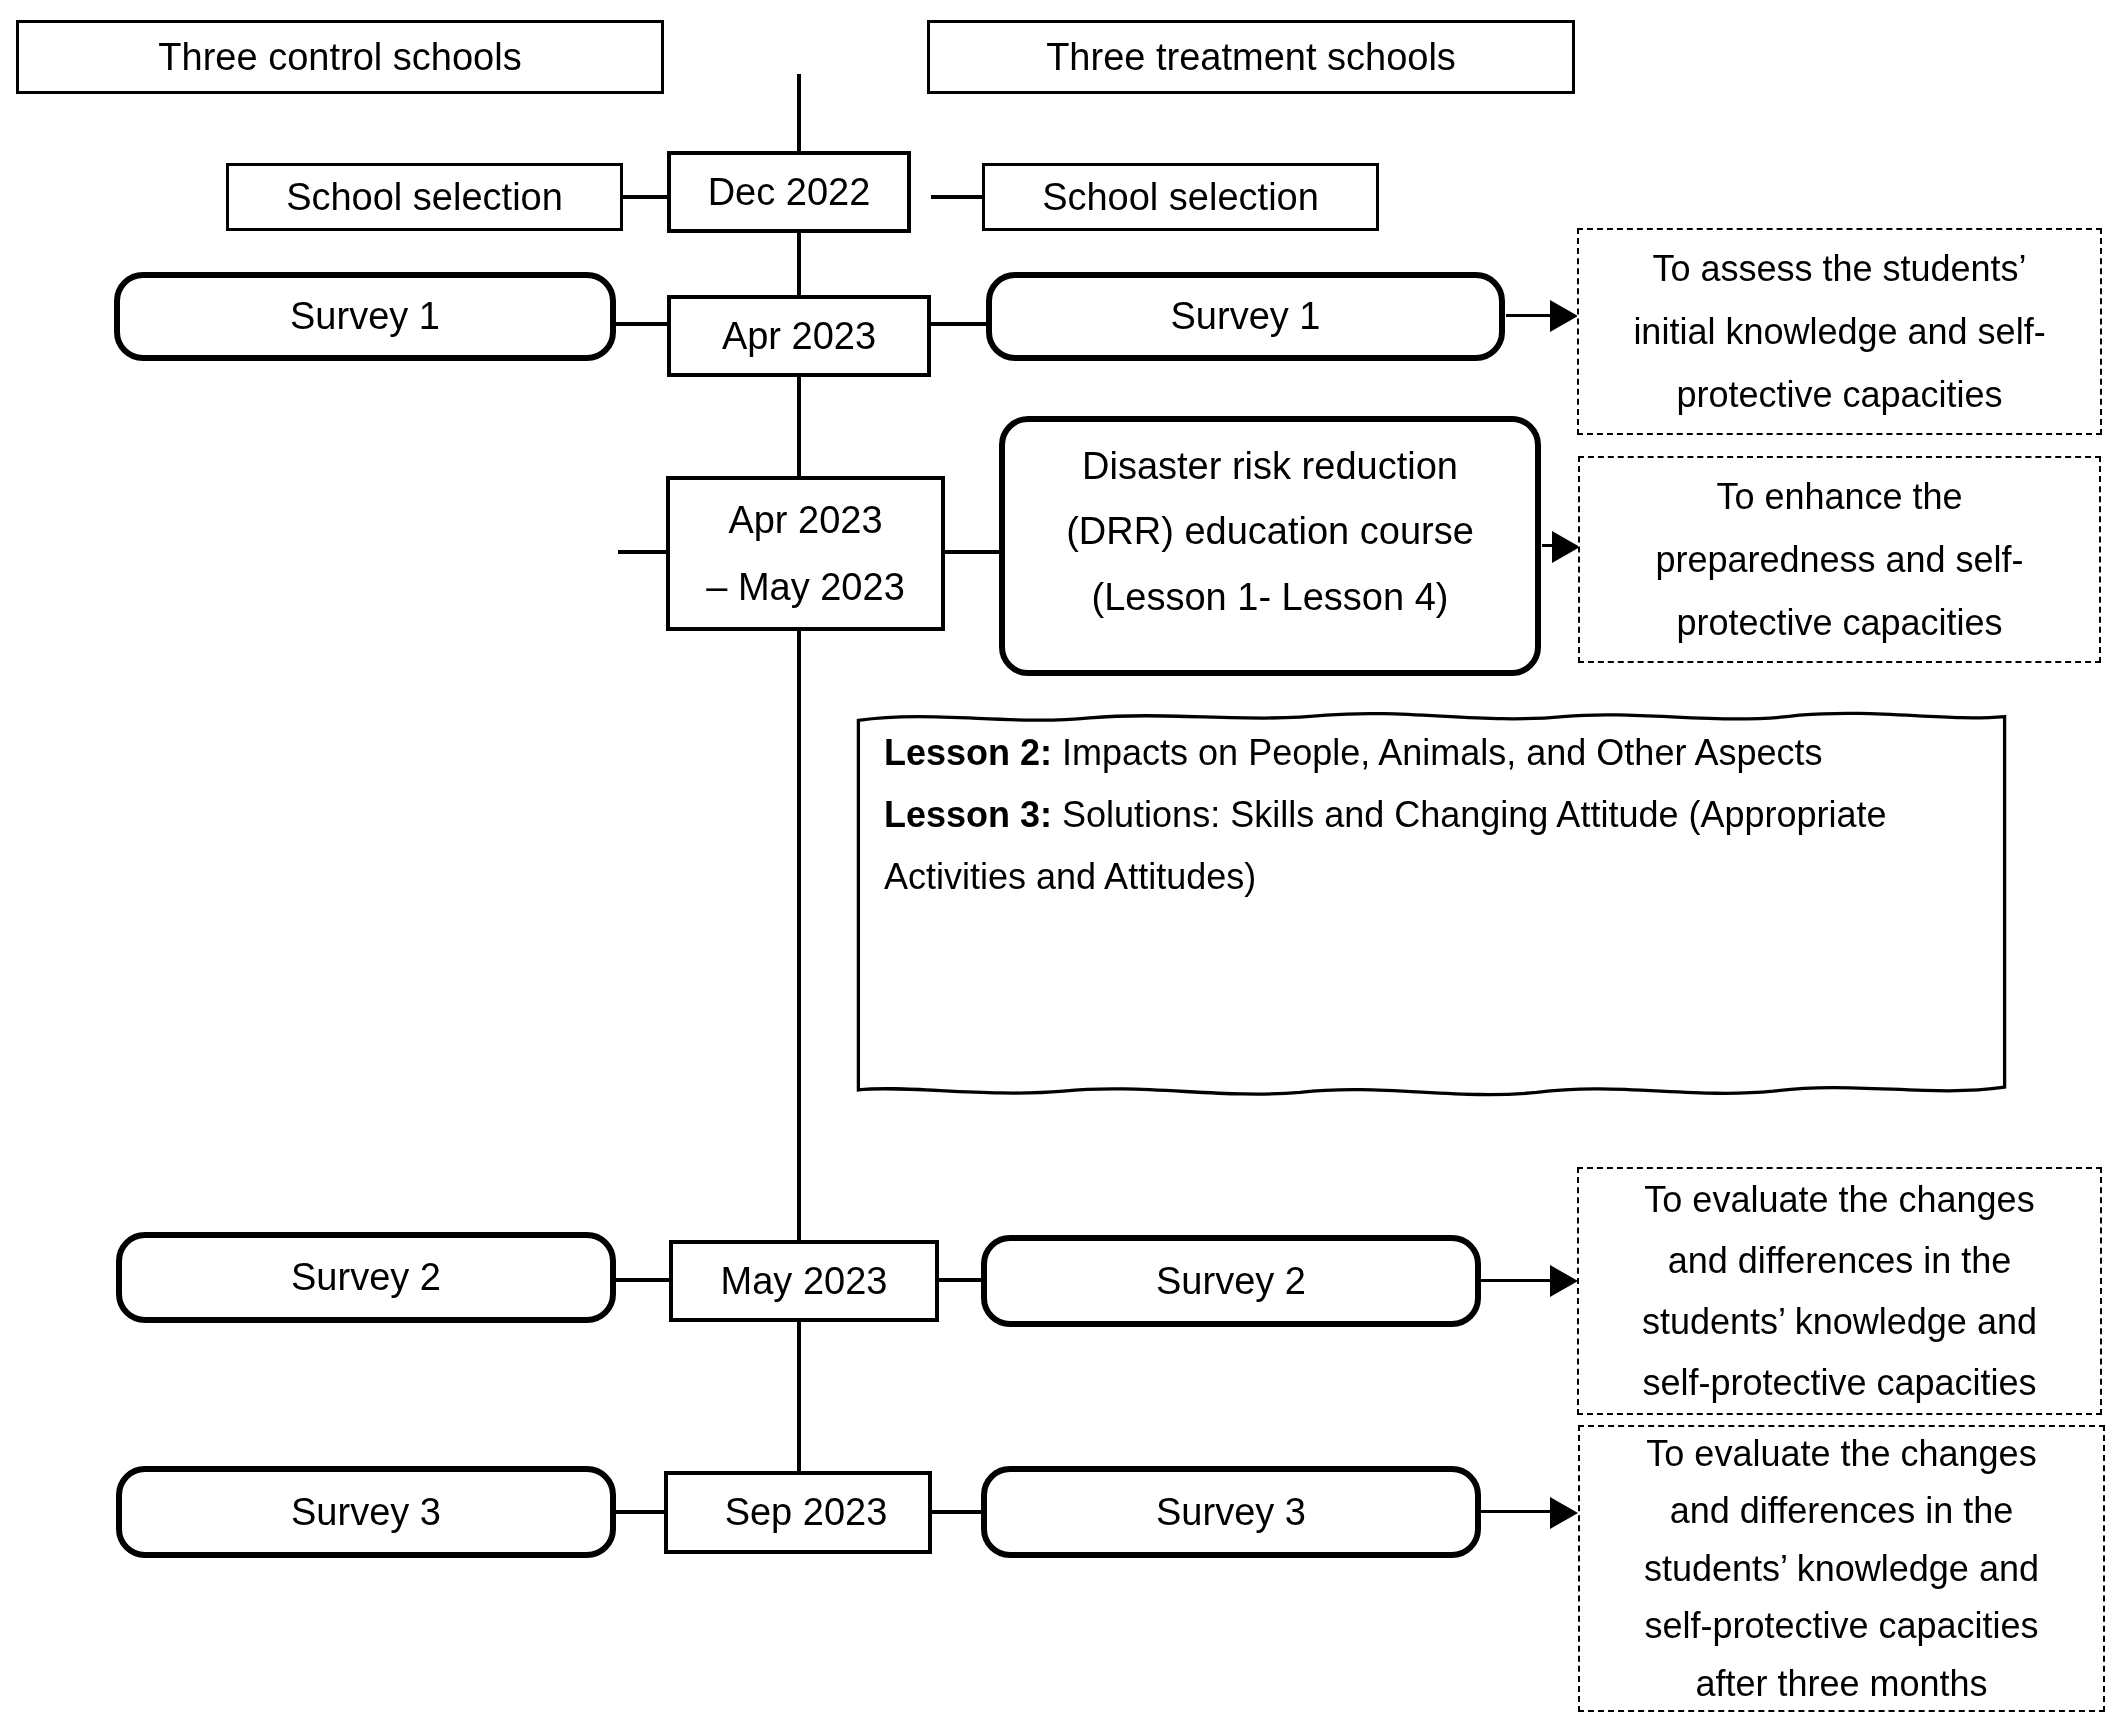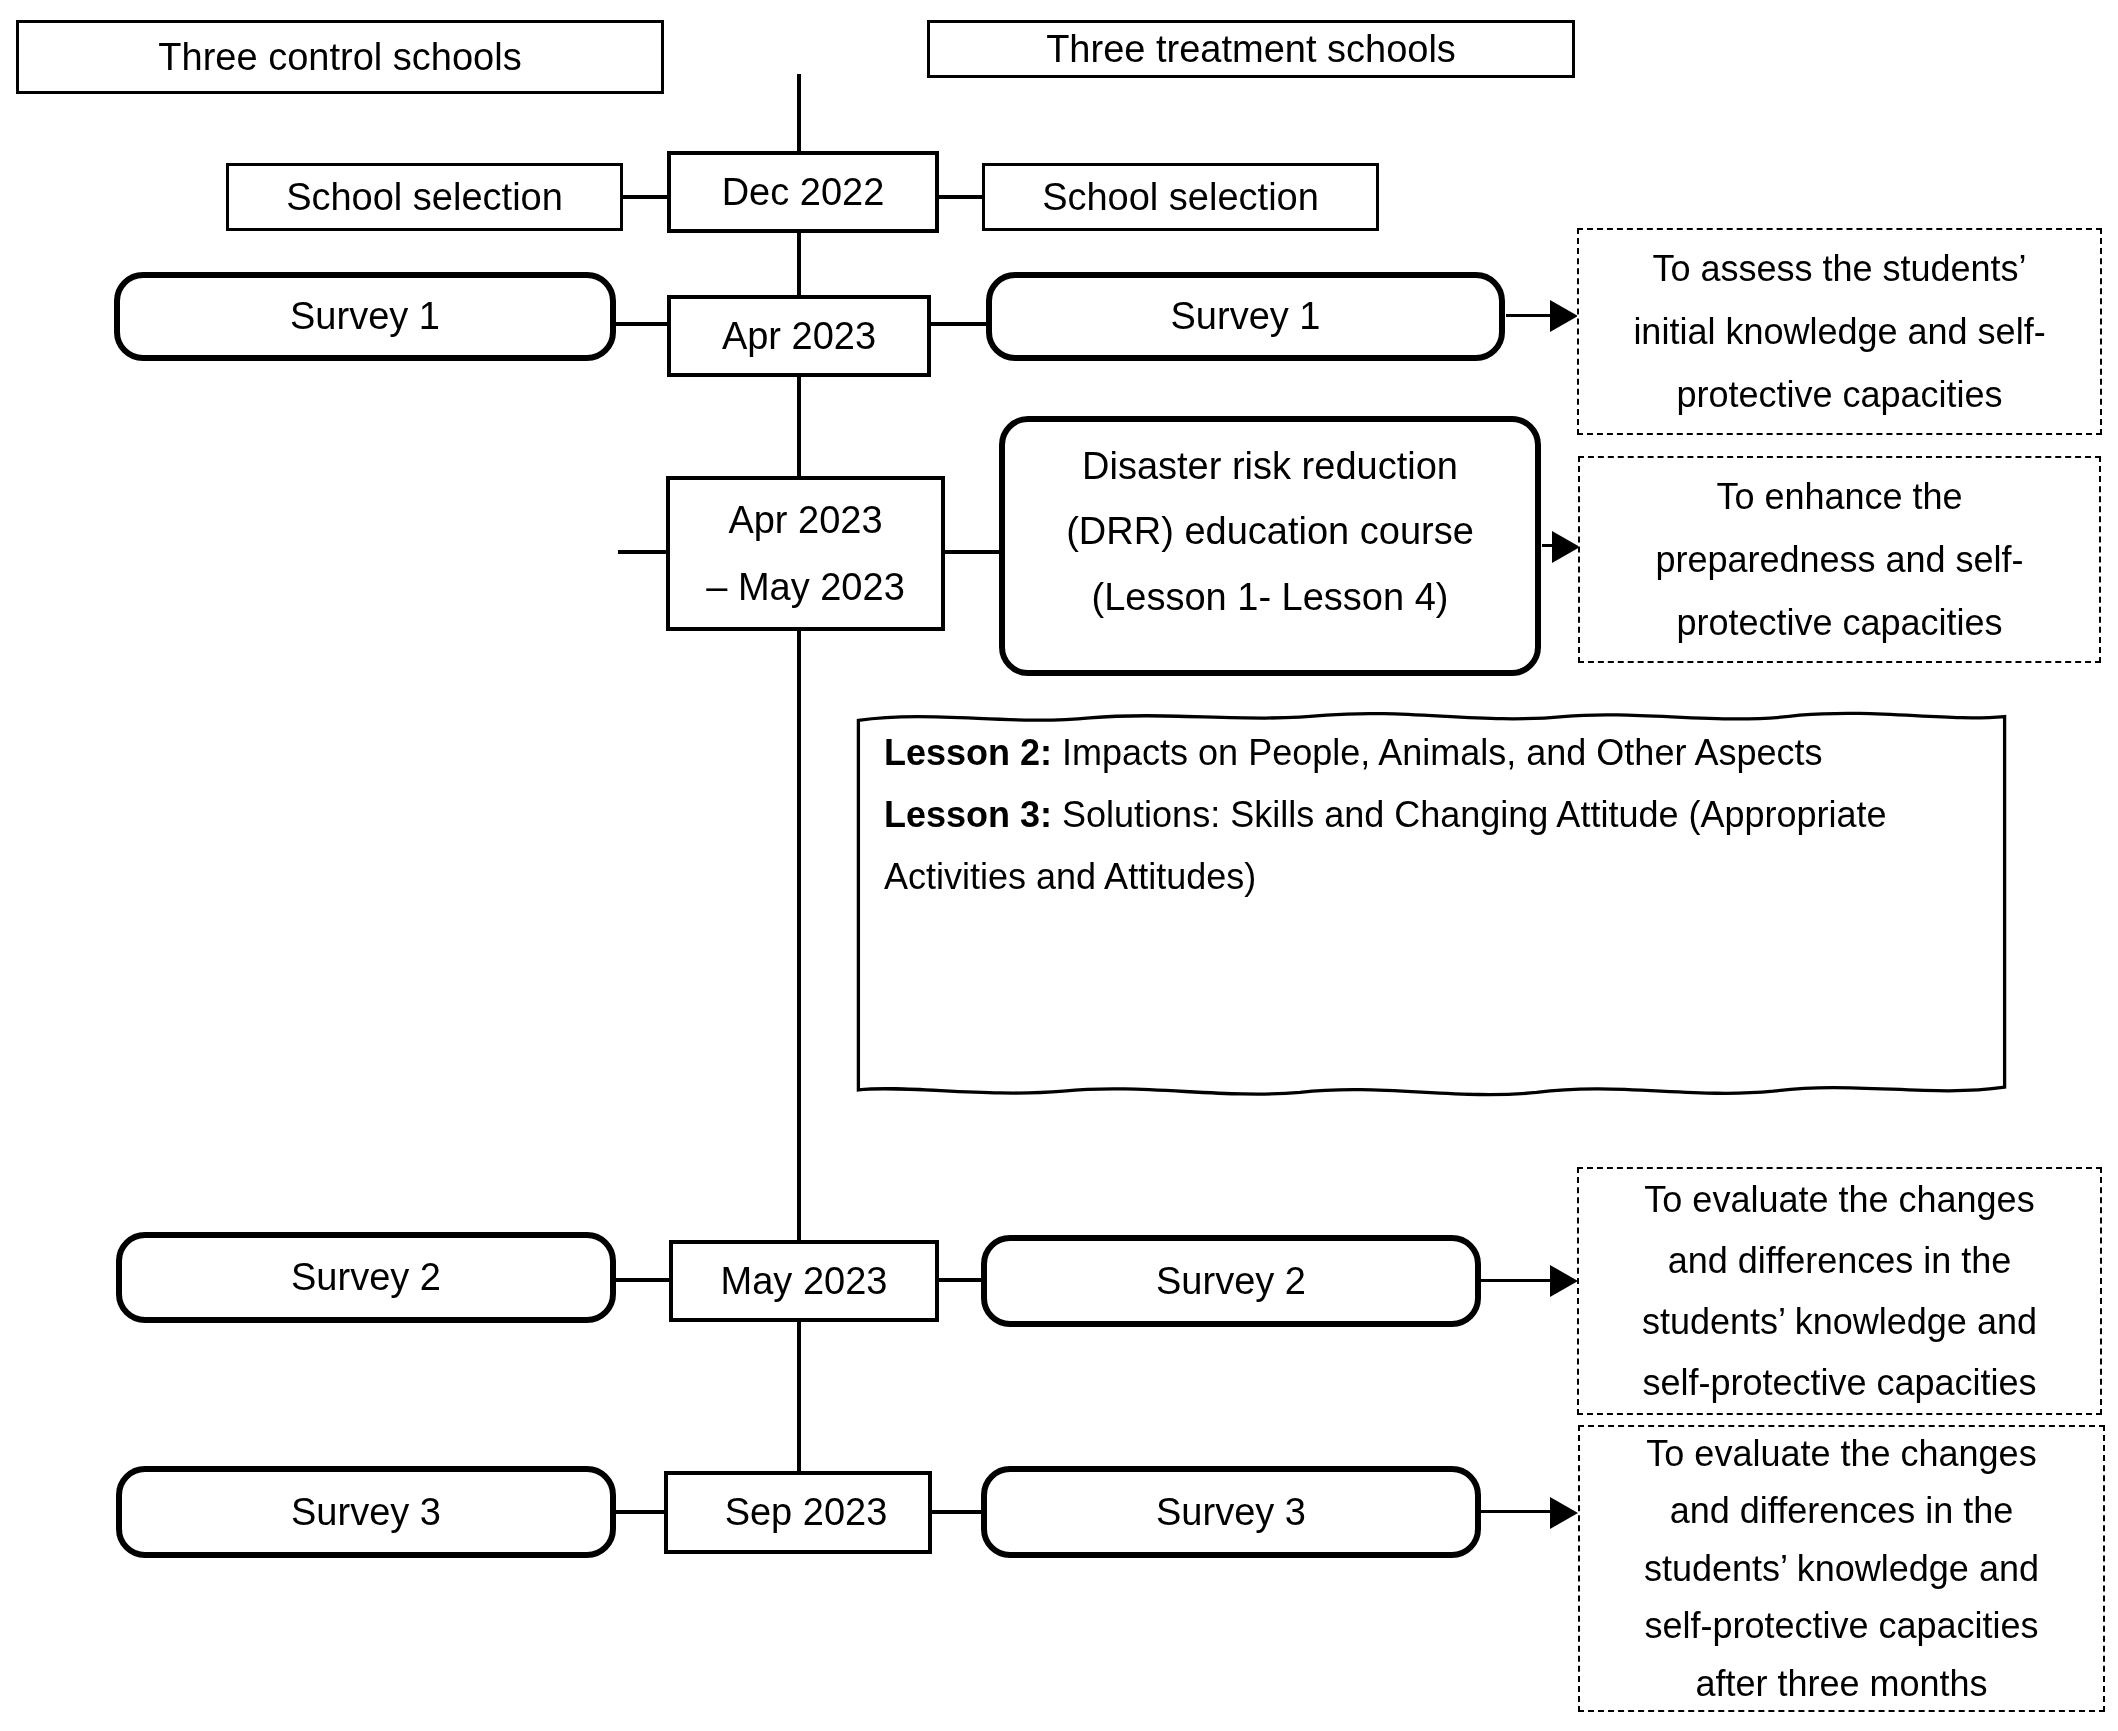--- a/index.html
+++ b/index.html
@@ -36,26 +36,26 @@
   .vline{position:absolute;width:4px;background:#000;}
   .shaft{position:absolute;height:3.3px;background:#000;}
   .arrowhead{
     position:absolute;width:0;height:0;
     border-left:28px solid #000;
     border-top:16px solid transparent;
     border-bottom:16px solid transparent;
   }
   
   .b-ctrl-header{left:16px;top:20px;width:648px;height:74px;}
-  .b-trt-header{left:927px;top:20px;width:648px;height:58px;text-align:center;}
+  .b-trt-header{left:927px;top:20px;width:648px;height:74px;text-align:center;}
   
   .t-line{left:797px;top:74px;height:1397px;}
   
   .b-sel-left{left:226px;top:163px;width:397px;height:68px;}
-  .b-date-dec{left:667px;top:151px;width:272px;height:82px;}
+  .b-date-dec{left:667px;top:151px;width:244px;height:82px;}
   .b-sel-right{left:982px;top:163px;width:397px;height:68px;}
   
   .b-s1-left{left:114px;top:272px;width:502px;height:89px;}
   .b-date-apr{left:667px;top:295px;width:264px;height:82px;}
   .b-s1-right{left:986px;top:272px;width:519px;height:89px;}
   
   .b-date-aprmay{left:666px;top:476px;width:279px;height:155px;line-height:1.75;}
   .b-drr{left:999px;top:416px;width:542px;height:260px;flex-direction:column;justify-content:flex-start;padding:12px 12px;line-height:1.72;}
   
   .g1{left:1577px;top:228px;width:525px;height:207px;}

